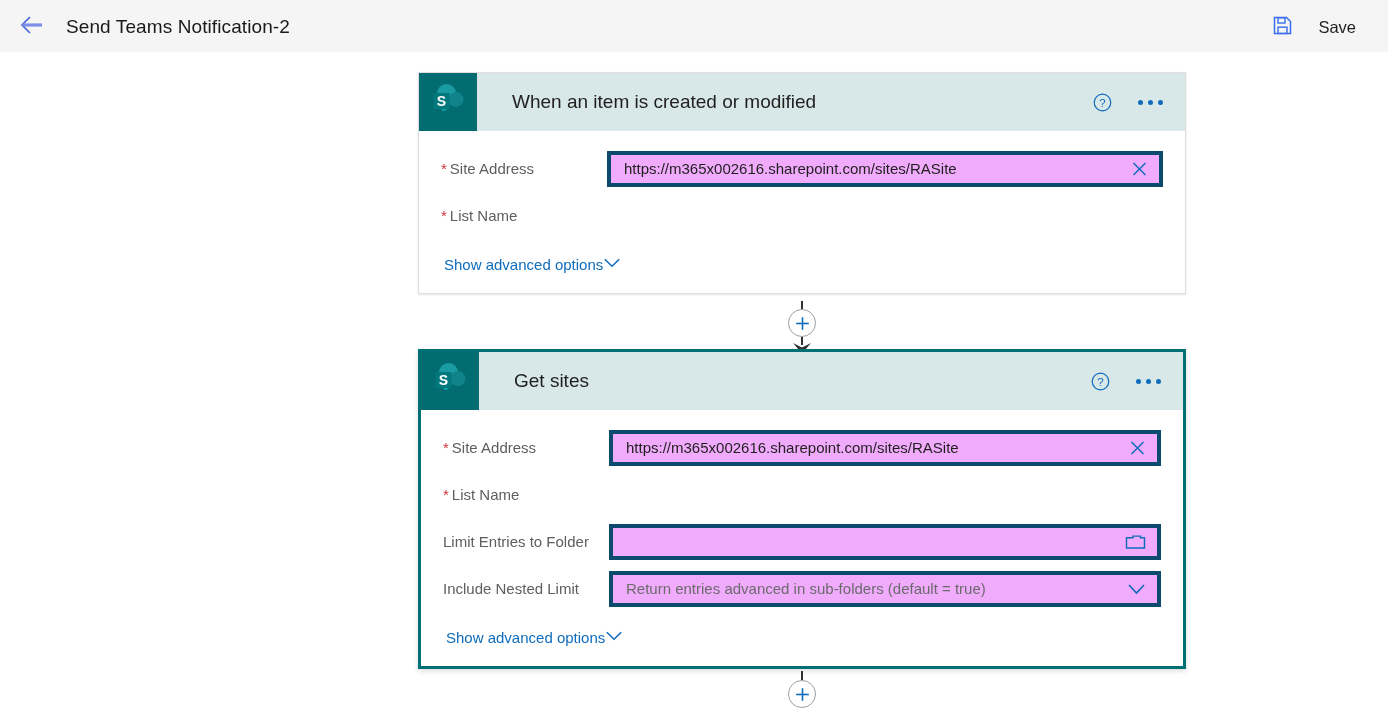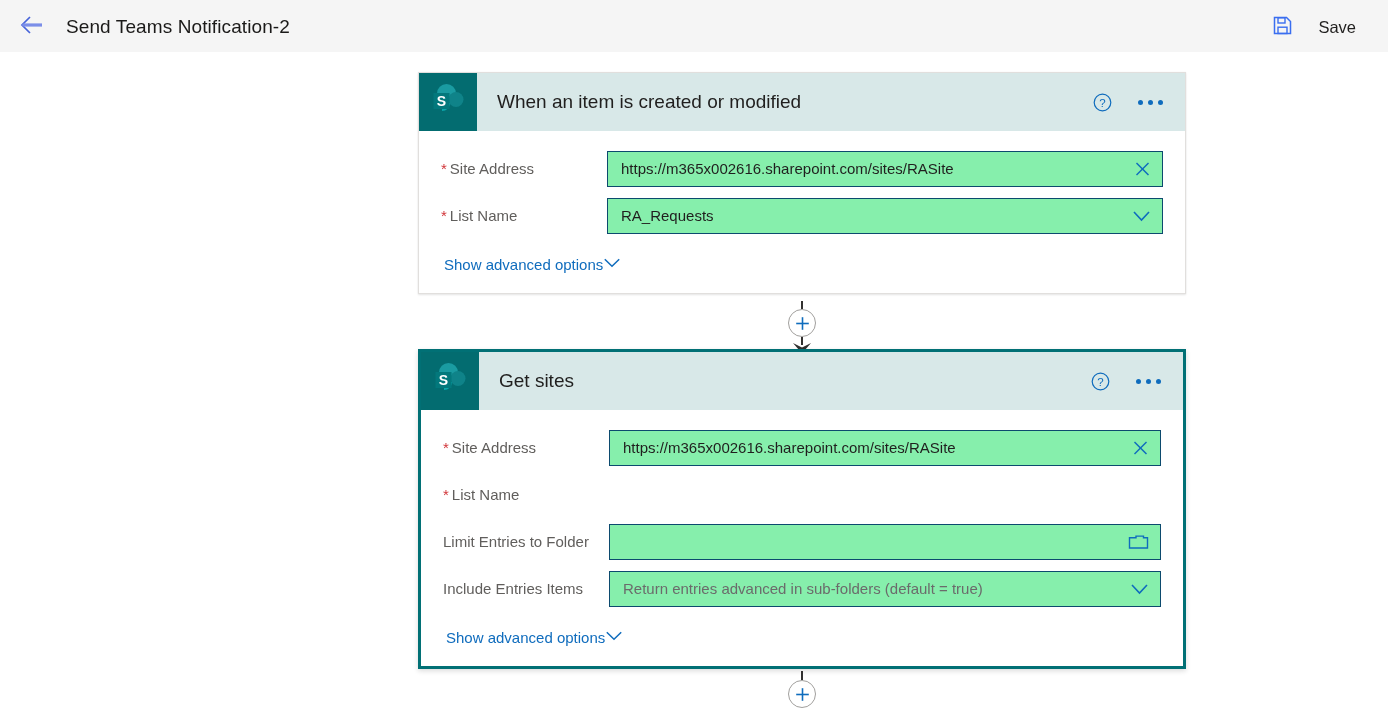--- a/index.html
+++ b/index.html
@@ -70,21 +70,21 @@
     display: flex; align-items: center;
     position: relative;
   }
   .sp-icon {
     width: 58px; height: 58px;
     background: #036c70;
     flex: 0 0 58px;
     position: relative;
   }
   .card-title {
-    margin-left: 20px;
+    margin-left: 35px;
     font-size: 19px;
     color: #201f1e;
     white-space: nowrap;
   }
   .header-actions {
     position: absolute; right: 0; top: 0; height: 58px;
     display: flex; align-items: center; gap: 26px;
     padding-right: 22px;
   }
   .help-icon, .more-icon { cursor: pointer; display:flex; align-items:center; }
@@ -105,22 +105,22 @@
     color: #605e5c;
     white-space: nowrap;
     display: flex; align-items: baseline;
   }
   .req-star { color: #d13438; font-size: 15px; margin-right: 3px; }
   .field-input {
     position: relative;
     flex: 1 1 auto;
     margin-right: 22px;
     height: 36px;
-    border: 1px solid #0c4a6e;
-    background: #86efac;
+    border: 4px solid #0c4a6e;
+    background: #f0abfc;
     display: flex; align-items: center;
   }
   .field-value {
     font-size: 15px; color: #201f1e;
     padding-left: 13px;
     white-space: nowrap;
   }
   .field-value.placeholder { color: #6b6b6b; }
   .field-icon {
     position: absolute; right: 11px; top: 50%;
@@ -225,28 +225,20 @@
             </svg>
           </span>
         </div>
       </div>
 
       <div class="field-row">
         <div class="field-label">
           <span class="req-star">*</span>
           <span>List Name</span>
         </div>
-        <div class="field-input">
-          <span class="field-value">RA_Requests</span>
-          <span class="field-icon">
-            <svg width="19" height="13" viewBox="0 0 19 13">
-              <path d="M2 2.5 L9.5 10.5 L17 2.5" fill="none" stroke="#0f6cbd" stroke-width="1.6"></path>
-            </svg>
-          </span>
-        </div>
       </div>
 
       <div class="adv-link">
         <span class="adv-text">Show advanced options</span>
         <span>
           <svg width="18" height="12" viewBox="0 0 18 12">
             <path d="M1.8 2.2 L9 9.3 L16.2 2.2" fill="none" stroke="#0f6cbd" stroke-width="1.5"></path>
           </svg>
         </span>
       </div>
@@ -329,21 +321,21 @@
           <span class="field-icon">
             <svg width="21" height="17" viewBox="0 0 21 17">
               <path d="M1.5 4.2 H8 V2.6 H15.5 V4.2 H19.5 V14.5 H1.5 Z" fill="none" stroke="#0f6cbd" stroke-width="1.4"></path>
             </svg>
           </span>
         </div>
       </div>
 
       <div class="field-row">
         <div class="field-label">
-          <span>Include Entries Items</span>
+          <span>Include Nested Limit</span>
         </div>
         <div class="field-input">
           <span class="field-value placeholder">Return entries advanced in sub-folders (default = true)</span>
           <span class="field-icon">
             <svg width="19" height="13" viewBox="0 0 19 13">
               <path d="M2 2.5 L9.5 10.5 L17 2.5" fill="none" stroke="#0f6cbd" stroke-width="1.6"></path>
             </svg>
           </span>
         </div>
       </div>

